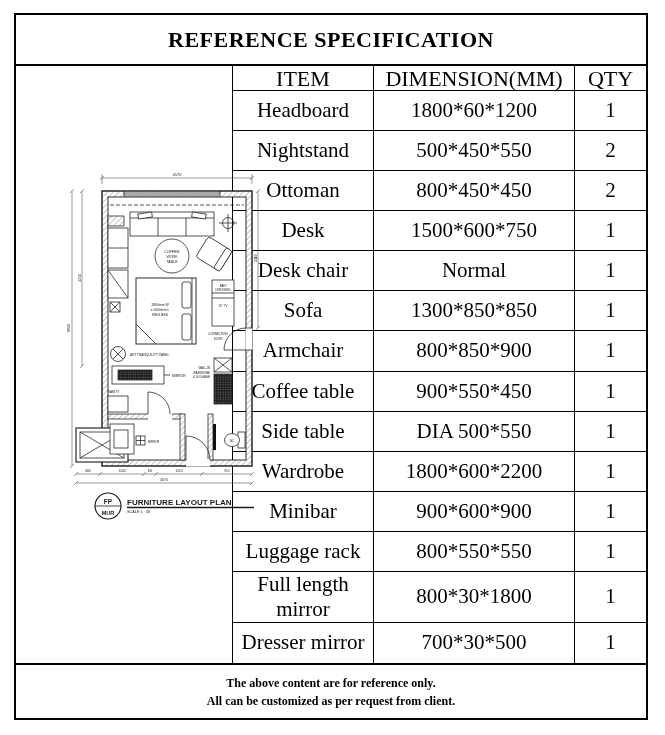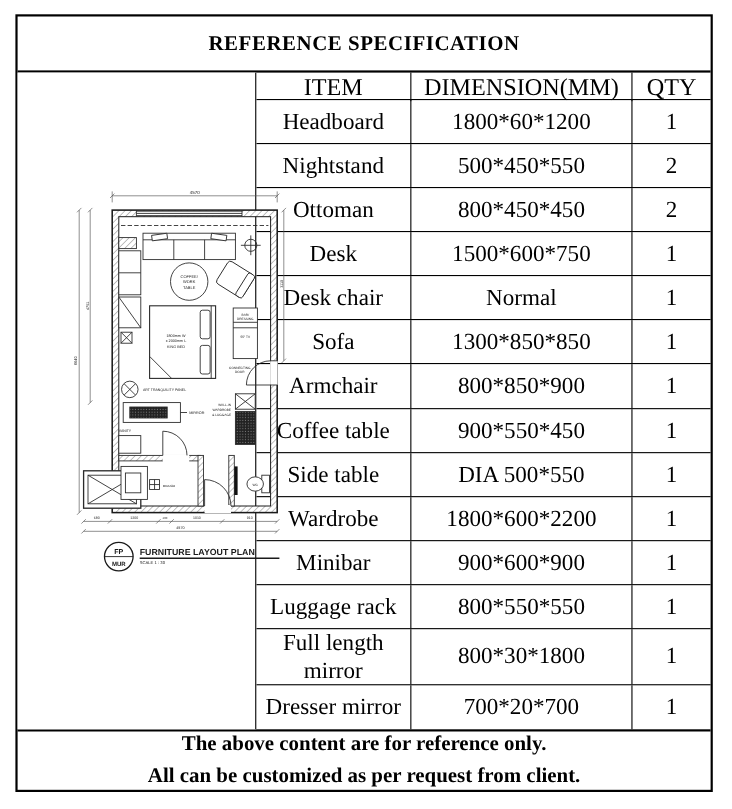--- a/index.html
+++ b/index.html
@@ -2,33 +2,33 @@
 <html><head>
 <meta charset="utf-8">
 <style>
   * { box-sizing: border-box; margin: 0; padding: 0; }
   html,body { width:665px; height:735px; background:#fff; color:#000;
               font-family:"Liberation Serif", serif; }
   .page { position:absolute; left:14px; top:13px; width:634px; height:707px;
           border:2px solid #000; display:flex; flex-direction:column; background:#fff; }
   .title-bar { height:51px; border-bottom:2px solid #000; display:flex;
                align-items:center; justify-content:center;
-               font-size:19px; font-weight:bold; letter-spacing:.5px; }
+               font-size:22px; font-weight:bold; letter-spacing:.5px; }
   .main { flex:1; display:flex; min-height:0; }
   .plan-pane { width:217px; border-right:1px solid #000; position:relative; background:#fff;padding-left:36px; }
   .plan-pane svg { display:block; }
   .spec-table { flex:1; display:grid; grid-template-rows:25px repeat(14, 1fr); }
   .tr { display:grid; grid-template-columns:141px 1fr 71px; border-bottom:1px solid #000; }
   .tr.last { border-bottom:none; }
   .td, .th { border-right:1px solid #000; display:flex; align-items:center;
              justify-content:center; font-size:21px; text-align:center; padding:0 4px; }
   .td:last-child, .th:last-child { border-right:none;text-align:right; }
   .th { font-size:22px; }
   .footer { height:55px; border-top:2px solid #000; display:flex; flex-direction:column;
-            align-items:center; justify-content:center; font-weight:bold; font-size:19px;
+            align-items:center; justify-content:center; font-weight:bold; font-size:12px;
             line-height:1.5; }
   text { font-family:"Liberation Sans", sans-serif; fill:#1a1a1a; stroke:none; }
 </style>
 </head>
 <body>
 
 <div class="page">
 
   <div class="title-bar">REFERENCE SPECIFICATION</div>
 
@@ -330,21 +330,21 @@
         <div class="td">800*550*550</div>
         <div class="td">1</div>
       </div>
       <div class="tr">
         <div class="td">Full length mirror</div>
         <div class="td">800*30*1800</div>
         <div class="td">1</div>
       </div>
       <div class="tr last">
         <div class="td">Dresser mirror</div>
-        <div class="td">700*20*700</div>
+        <div class="td">700*30*500</div>
         <div class="td">1</div>
       </div>
     </div>
   </div>
 
   <div class="footer">
     <div>The above content are for reference only.</div>
     <div>All can be customized as per request from client.</div>
   </div>
 

